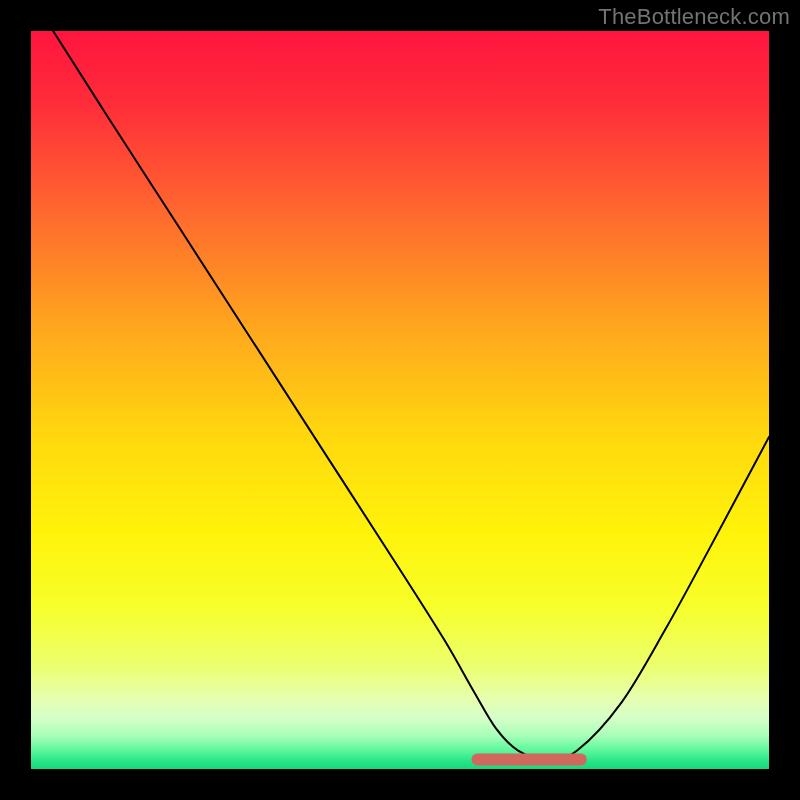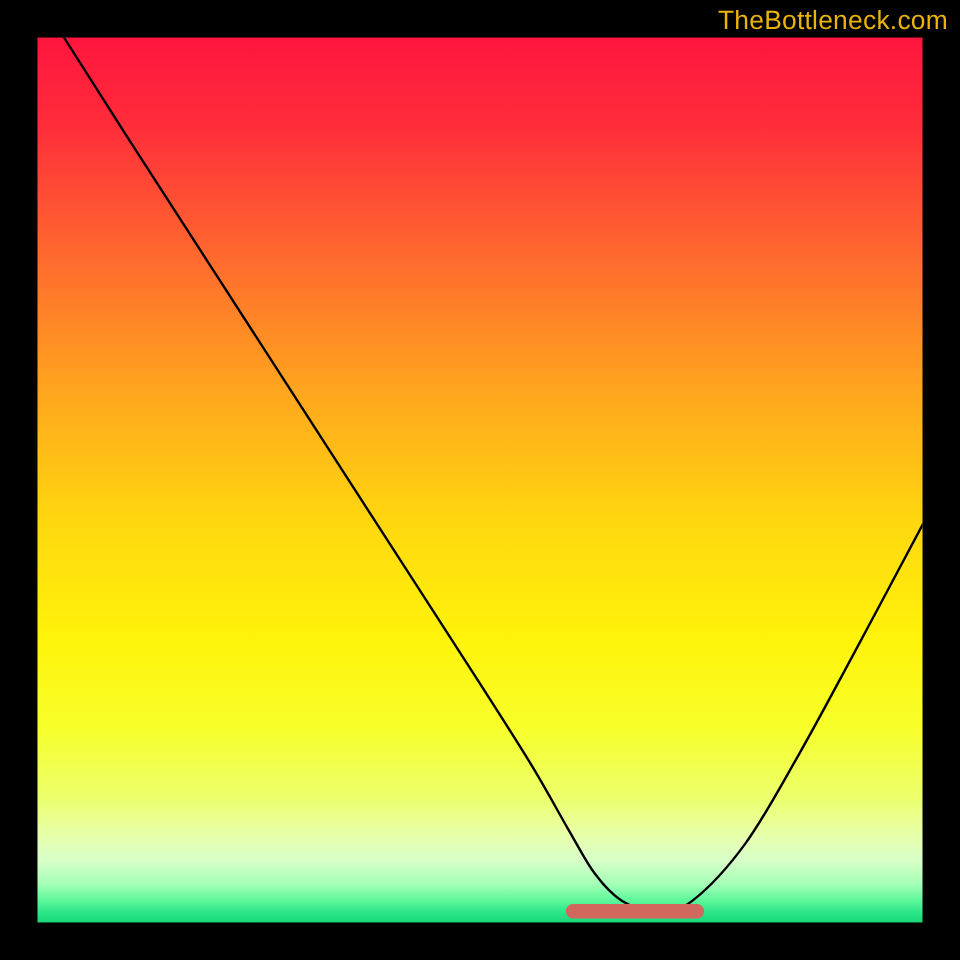--- a/index.html
+++ b/index.html
@@ -14,21 +14,21 @@
   .frame {
     position: relative;
     width: 800px;
     height: 800px;
     background: #000;
   }
   .watermark {
     position: absolute;
     top: 4px;
     right: 10px;
-    color: #eab308;
+    color: #737373;
     font-size: 22px;
     font-weight: 500;
     letter-spacing: 0.2px;
     z-index: 20;
     user-select: none;
   }
   .plot-area {
     position: absolute;
     left: 31px;
     top: 31px;

